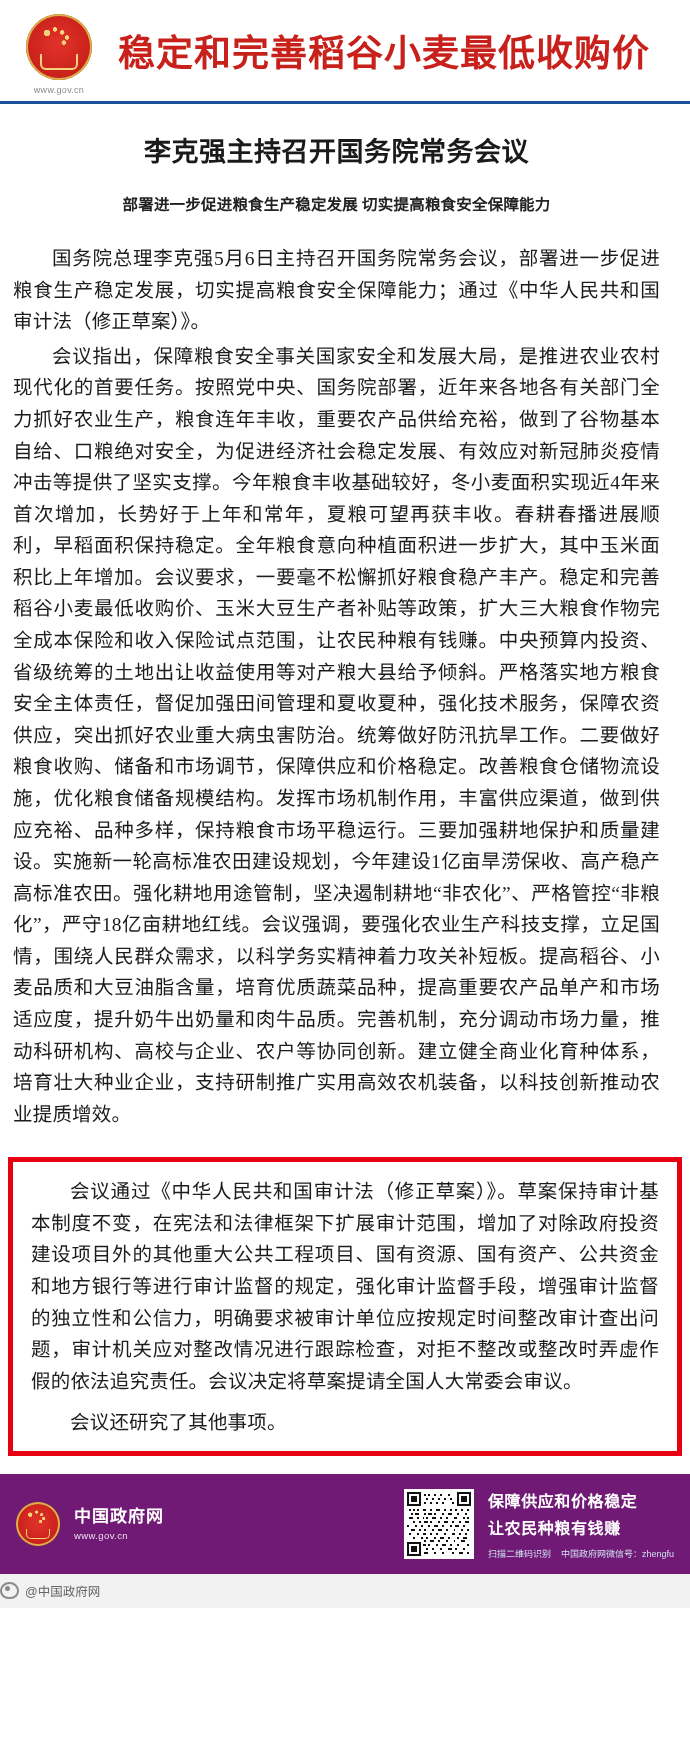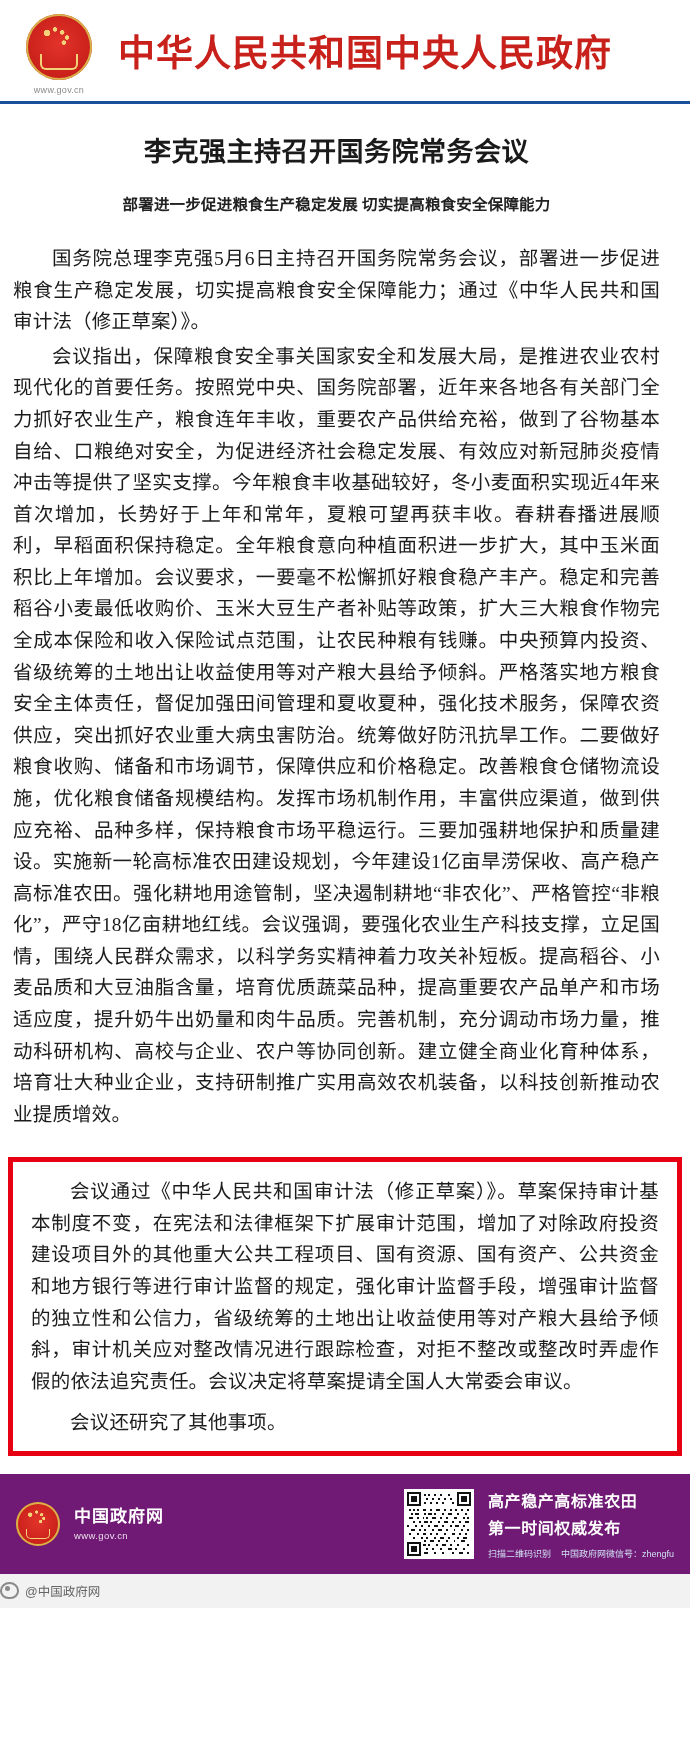--- a/index.html
+++ b/index.html
@@ -196,37 +196,37 @@
 <body>
 
 <div class="page">
 
   <div class="masthead">
     <div class="emblem-wrap">
       <div class="emblem"></div>
       <div class="emblem-url">www.gov.cn</div>
     </div>
     <div class="titles">
-      <div class="cn-title">中华人民共和国中央人民政府</div>
+      <div class="cn-title">稳定和完善稻谷小麦最低收购价</div>
     </div>
   </div>
 
   <div class="article">
     <h1 class="headline">李克强主持召开国务院常务会议</h1>
 
     <div class="subhead">
       <div>部署进一步促进粮食生产稳定发展 切实提高粮食安全保障能力</div>
     </div>
 
     <p class="body">国务院总理李克强5月6日主持召开国务院常务会议，部署进一步促进粮食生产稳定发展，切实提高粮食安全保障能力；通过《中华人民共和国审计法（修正草案）》。</p>
     <p class="body">会议指出，保障粮食安全事关国家安全和发展大局，是推进农业农村现代化的首要任务。按照党中央、国务院部署，近年来各地各有关部门全力抓好农业生产，粮食连年丰收，重要农产品供给充裕，做到了谷物基本自给、口粮绝对安全，为促进经济社会稳定发展、有效应对新冠肺炎疫情冲击等提供了坚实支撑。今年粮食丰收基础较好，冬小麦面积实现近4年来首次增加，长势好于上年和常年，夏粮可望再获丰收。春耕春播进展顺利，早稻面积保持稳定。全年粮食意向种植面积进一步扩大，其中玉米面积比上年增加。会议要求，一要毫不松懈抓好粮食稳产丰产。稳定和完善稻谷小麦最低收购价、玉米大豆生产者补贴等政策，扩大三大粮食作物完全成本保险和收入保险试点范围，让农民种粮有钱赚。中央预算内投资、省级统筹的土地出让收益使用等对产粮大县给予倾斜。严格落实地方粮食安全主体责任，督促加强田间管理和夏收夏种，强化技术服务，保障农资供应，突出抓好农业重大病虫害防治。统筹做好防汛抗旱工作。二要做好粮食收购、储备和市场调节，保障供应和价格稳定。改善粮食仓储物流设施，优化粮食储备规模结构。发挥市场机制作用，丰富供应渠道，做到供应充裕、品种多样，保持粮食市场平稳运行。三要加强耕地保护和质量建设。实施新一轮高标准农田建设规划，今年建设1亿亩旱涝保收、高产稳产高标准农田。强化耕地用途管制，坚决遏制耕地“非农化”、严格管控“非粮化”，严守18亿亩耕地红线。会议强调，要强化农业生产科技支撑，立足国情，围绕人民群众需求，以科学务实精神着力攻关补短板。提高稻谷、小麦品质和大豆油脂含量，培育优质蔬菜品种，提高重要农产品单产和市场适应度，提升奶牛出奶量和肉牛品质。完善机制，充分调动市场力量，推动科研机构、高校与企业、农户等协同创新。建立健全商业化育种体系，培育壮大种业企业，支持研制推广实用高效农机装备，以科技创新推动农业提质增效。</p>
   </div>
 
   <div class="highlight">
-    <p class="body">会议通过《中华人民共和国审计法（修正草案）》。草案保持审计基本制度不变，在宪法和法律框架下扩展审计范围，增加了对除政府投资建设项目外的其他重大公共工程项目、国有资源、国有资产、公共资金和地方银行等进行审计监督的规定，强化审计监督手段，增强审计监督的独立性和公信力，省级统筹的土地出让收益使用等对产粮大县给予倾斜，审计机关应对整改情况进行跟踪检查，对拒不整改或整改时弄虚作假的依法追究责任。会议决定将草案提请全国人大常委会审议。</p>
+    <p class="body">会议通过《中华人民共和国审计法（修正草案）》。草案保持审计基本制度不变，在宪法和法律框架下扩展审计范围，增加了对除政府投资建设项目外的其他重大公共工程项目、国有资源、国有资产、公共资金和地方银行等进行审计监督的规定，强化审计监督手段，增强审计监督的独立性和公信力，明确要求被审计单位应按规定时间整改审计查出问题，审计机关应对整改情况进行跟踪检查，对拒不整改或整改时弄虚作假的依法追究责任。会议决定将草案提请全国人大常委会审议。</p>
     <p class="body">会议还研究了其他事项。</p>
   </div>
 
   <div class="footer">
     <div class="f-emblem"></div>
     <div class="f-site">
       <div class="cn">中国政府网</div>
       <div class="en">www.gov.cn</div>
     </div>
     <div class="f-spacer"></div>
@@ -362,22 +362,22 @@
             <rect x="14" y="31" width="1" height="1"></rect>
             <rect x="18" y="31" width="1" height="1"></rect>
             <rect x="23" y="31" width="1" height="1"></rect>
             <rect x="27" y="31" width="2" height="1"></rect>
             <rect x="31" y="31" width="1" height="1"></rect>
         </g>
       </svg>
     </div>
 
     <div class="f-right">
-      <div class="l1">高产稳产高标准农田</div>
-      <div class="l2">第一时间权威发布</div>
+      <div class="l1">保障供应和价格稳定</div>
+      <div class="l2">让农民种粮有钱赚</div>
       <div class="f-caption">
         <span>扫描二维码识别</span>
         <span>中国政府网微信号：zhengfu</span>
       </div>
     </div>
   </div>
 
   <div class="weibo">
     <span class="weibo-eye"></span>
     <span>@中国政府网</span>

